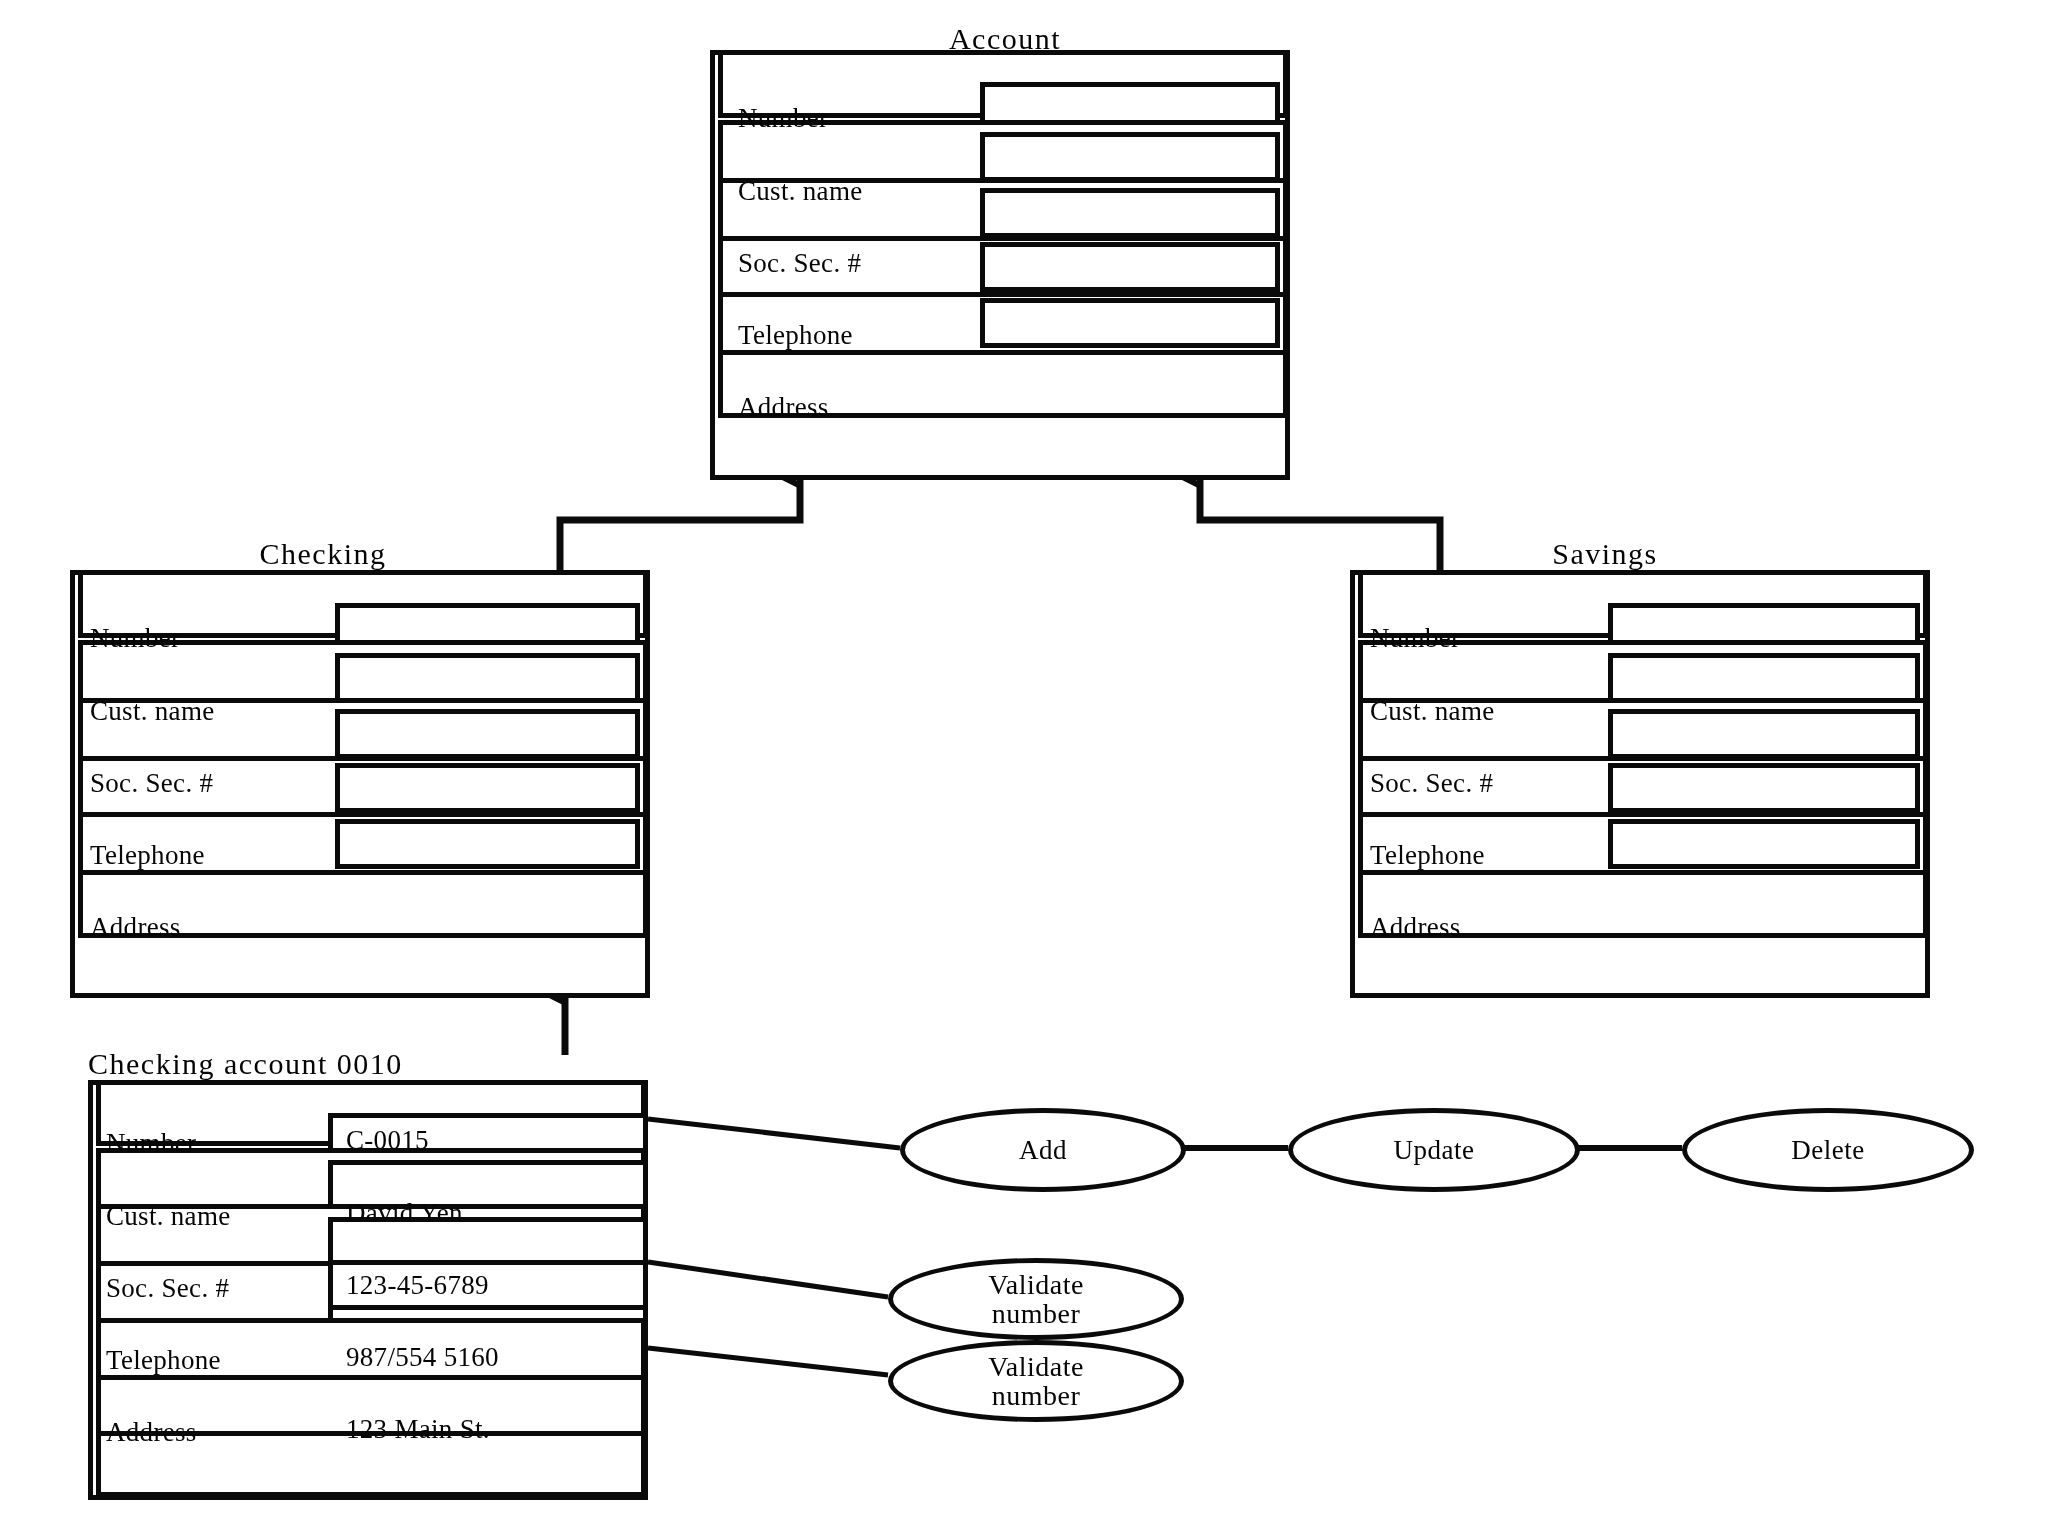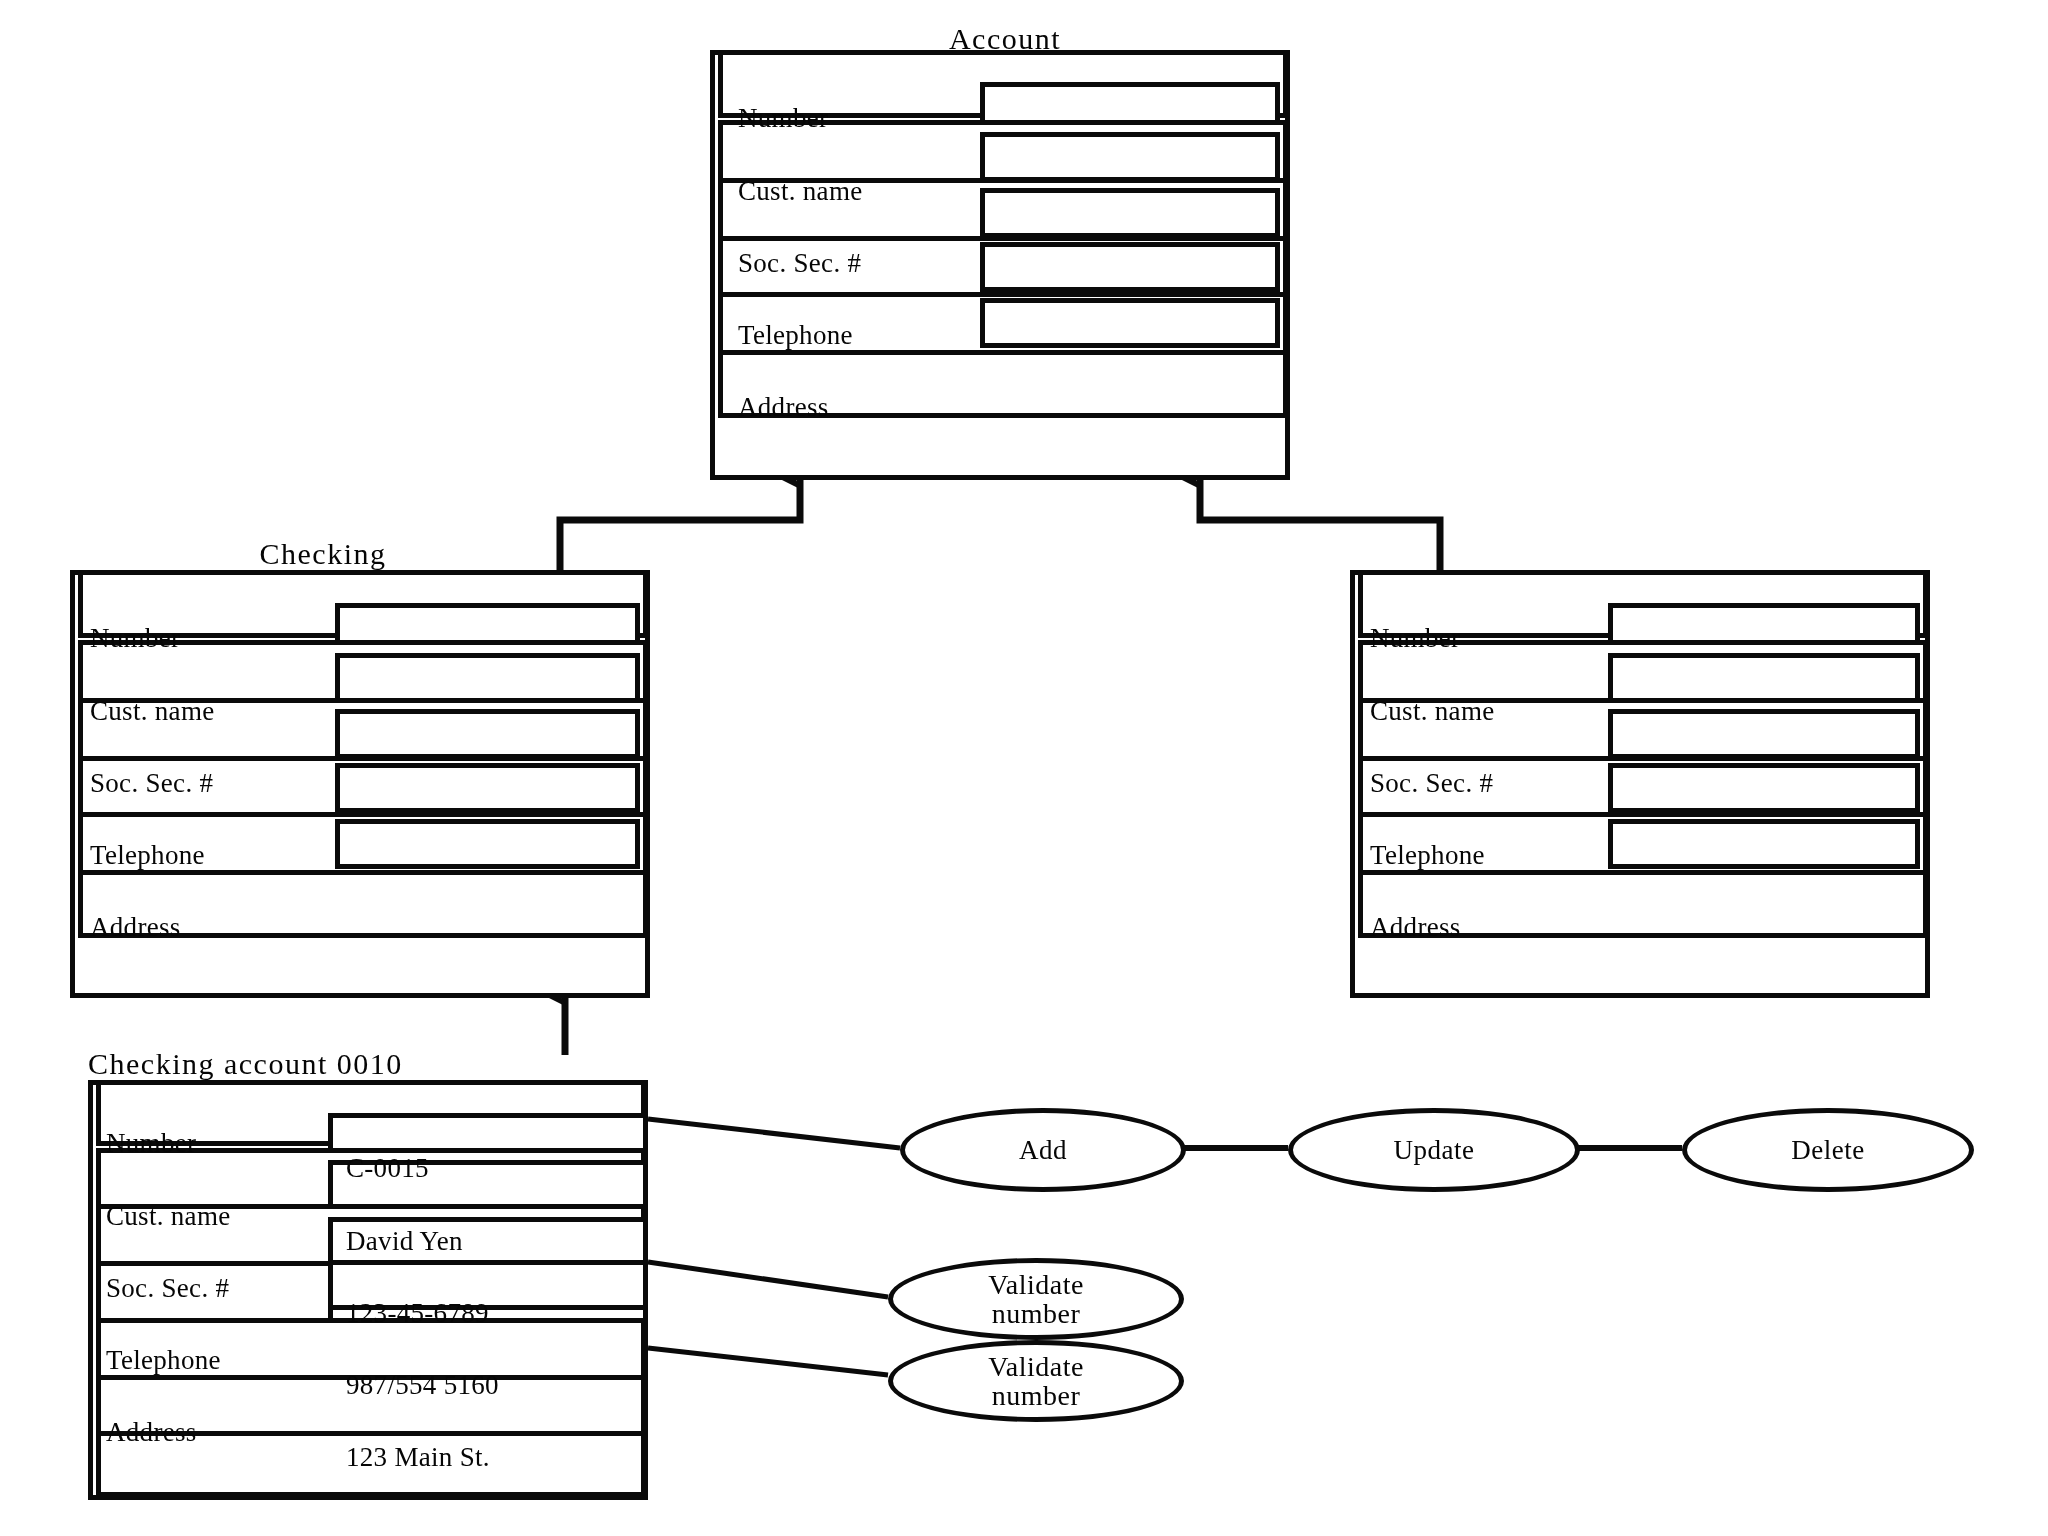--- a/index.html
+++ b/index.html
@@ -61,21 +61,20 @@
     line-height: 1;
     letter-spacing: 0.3px;
   }
   .attr-value {
     position: absolute;
     font-size: 27px;
     color: #060606;
     white-space: nowrap;
     line-height: 1;
     letter-spacing: 0.3px;
-    margin-top: 28px;
   }
 
   
   .ellipse {
     position: absolute;
     border: 5px solid #0a0a0a;
     border-radius: 50%;
     background: #ffffff;
     box-sizing: border-box;
     display: flex;
@@ -169,20 +168,21 @@
     <div class="slot-outer" style="left:8px;  top:345px; width:570px; height:68px;"></div>
 
     <div class="attr-label" style="left:20px; top:100px;">Number</div>
     <div class="attr-label" style="left:20px; top:173px;">Cust. name</div>
     <div class="attr-label" style="left:20px; top:245px;">Soc. Sec. #</div>
     <div class="attr-label" style="left:20px; top:317px;">Telephone</div>
     <div class="attr-label" style="left:20px; top:389px;">Address</div>
   </div>
 
   <div class="node" style="left:1350px; top:525px; width:590px; height:470px;">
+    <div class="node-title" style="top:2px; left:-40px; width:590px;">Savings</div>
     <div class="node-body" style="top:45px; width:580px; height:428px;"></div>
 
     <div class="slot-outer" style="left:8px;  top:45px;  width:570px; height:68px;"></div>
     <div class="slot-inner" style="left:258px; top:78px;  width:312px; height:50px;"></div>
     <div class="slot-outer" style="left:8px;  top:115px; width:570px; height:68px;"></div>
     <div class="slot-inner" style="left:258px; top:128px; width:312px; height:50px;"></div>
     <div class="slot-outer" style="left:8px;  top:173px; width:570px; height:68px;"></div>
     <div class="slot-inner" style="left:258px; top:184px; width:312px; height:50px;"></div>
     <div class="slot-outer" style="left:8px;  top:231px; width:570px; height:68px;"></div>
     <div class="slot-inner" style="left:258px; top:238px; width:312px; height:50px;"></div>

